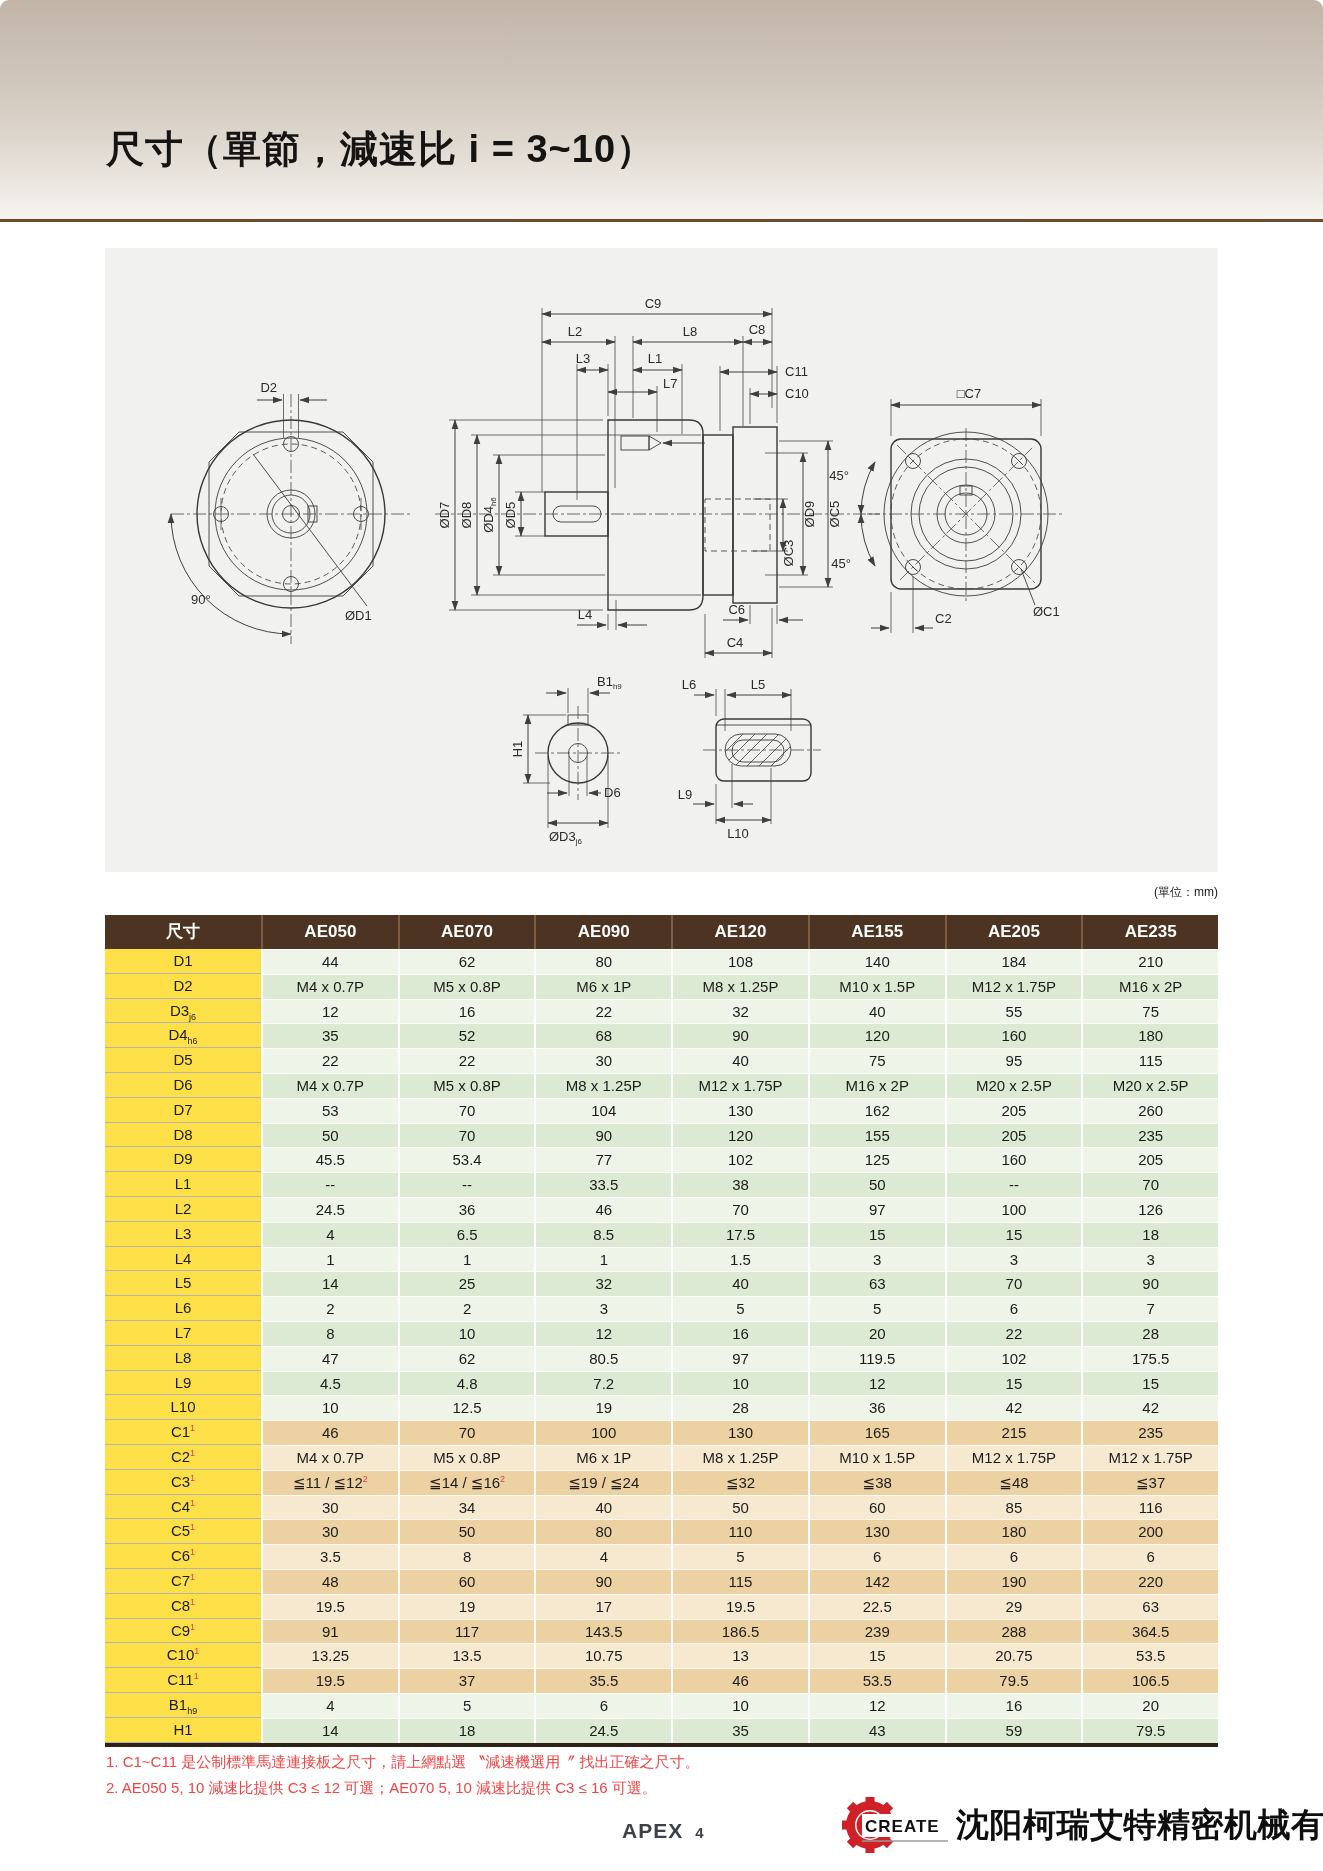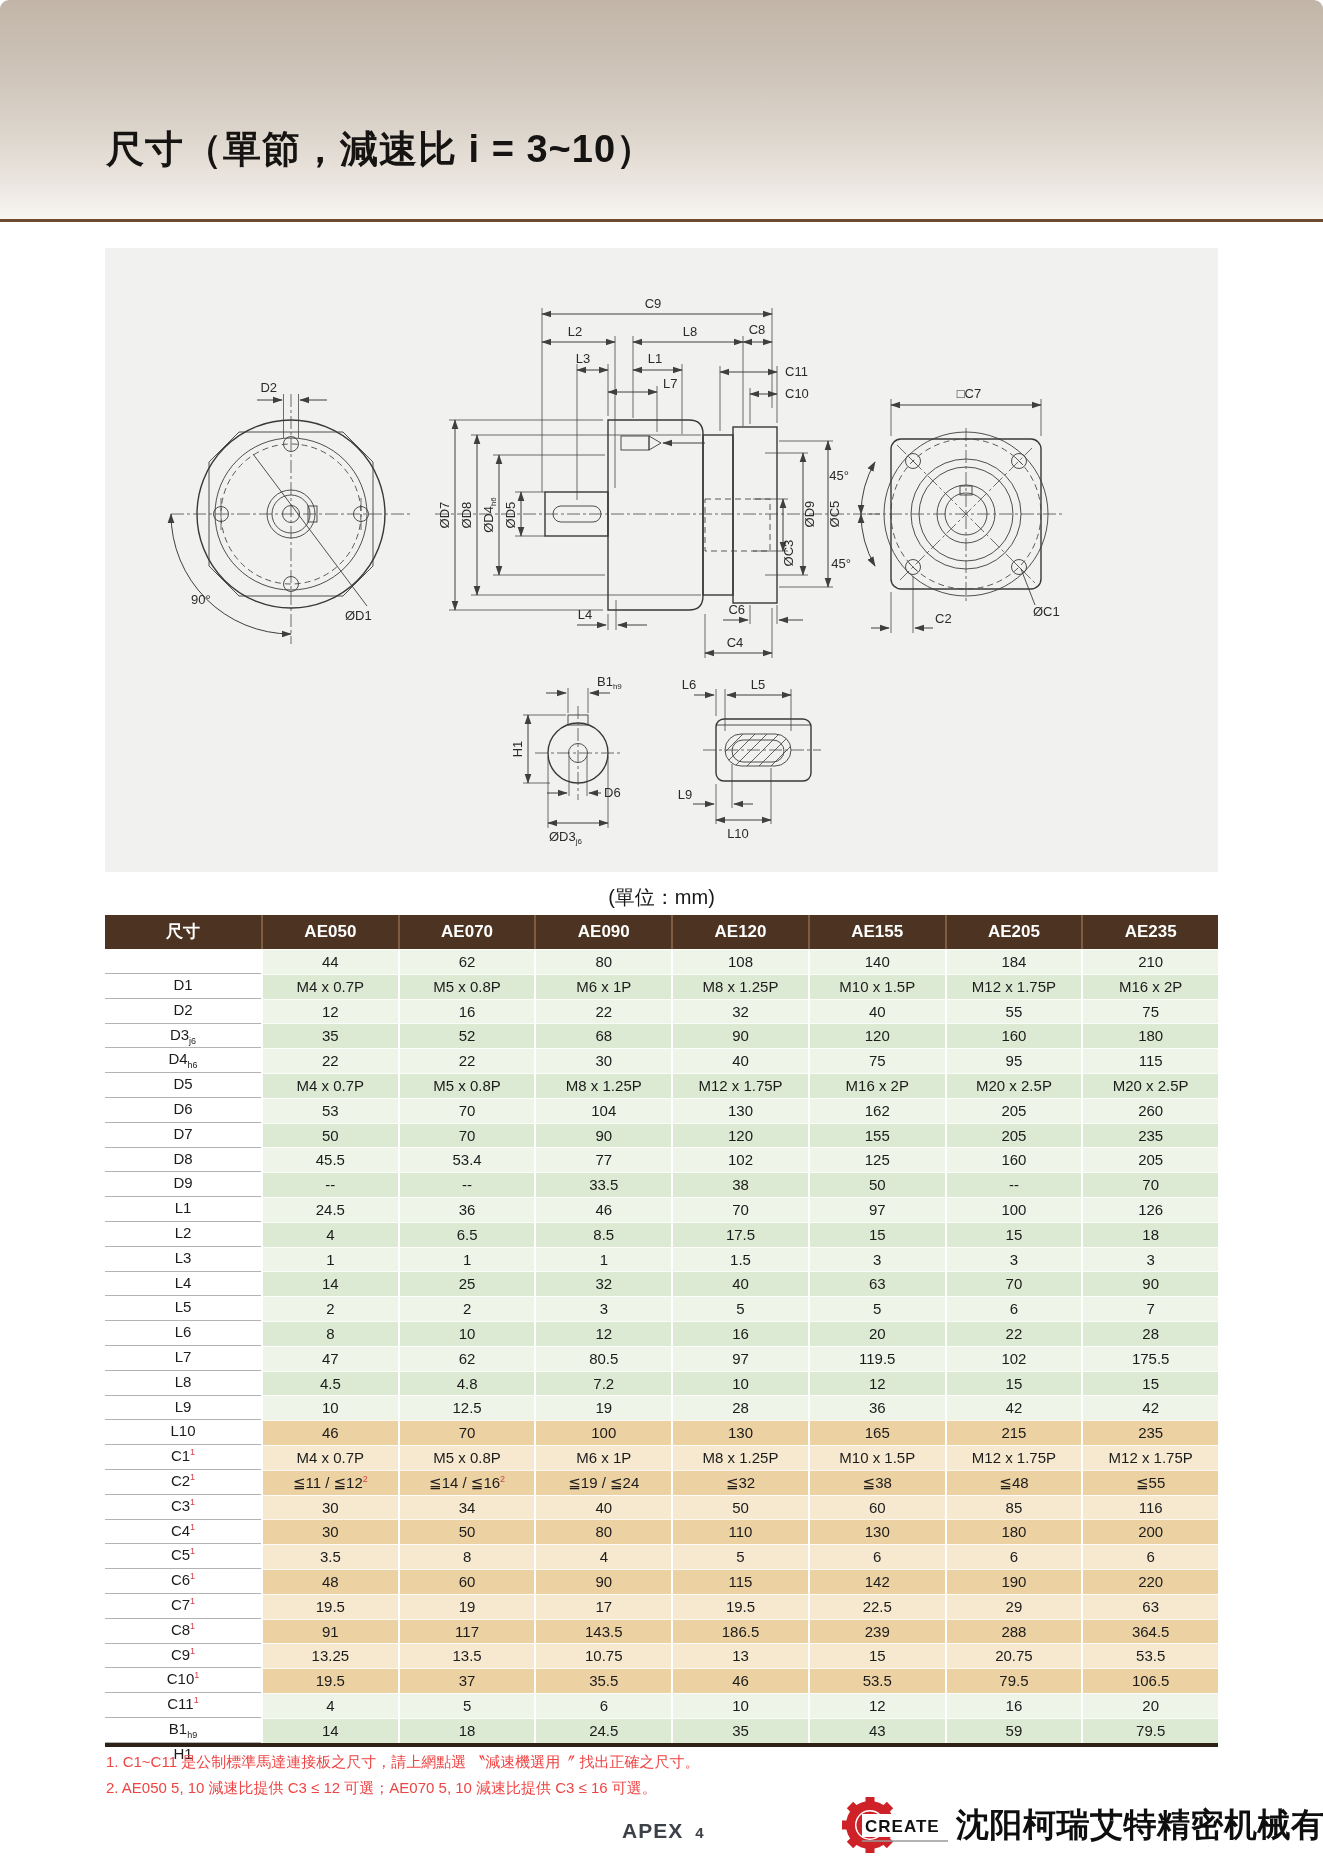--- a/index.html
+++ b/index.html
@@ -19,30 +19,30 @@
   .ext{stroke:#3f3f3f;stroke-width:0.75;fill:none;}
   .cl{stroke:#4a4a4a;stroke-width:0.8;fill:none;stroke-dasharray:13 3 3 3;}
   .hid{stroke:#4a4a4a;stroke-width:0.9;fill:none;stroke-dasharray:6 4;}
   .dim{stroke:#3f3f3f;stroke-width:1;fill:none;marker-start:url(#ar);marker-end:url(#ar);}
   .dime{stroke:#3f3f3f;stroke-width:1;fill:none;marker-end:url(#ar);}
   .dims{stroke:#3f3f3f;stroke-width:1;fill:none;marker-start:url(#ar);}
   .lbl{font-size:13px;fill:#2b2b2b;font-family:"Liberation Sans","DejaVu Sans",sans-serif;}
   .lbs{font-size:8px;fill:#2b2b2b;}
   .hatch{stroke:#3c3c3c;stroke-width:0.8;}
   
-  .units{position:absolute;left:105px;top:884px;width:1113px;text-align:center;font-size:20px;color:#181818;}
+  .units{position:absolute;left:105px;top:884px;width:1113px;text-align:right;font-size:12px;color:#181818;}
   
   .dim-table{position:absolute;left:105px;top:915px;width:1113px;border-bottom:4px solid #2e2116;}
   .thead{display:flex;height:34px;background:#4d3422;align-items:flex-end;}
   .th{flex:1;color:#ffffff;font-weight:bold;font-size:17px;text-align:center;line-height:34px;
       border-left:2px solid #7d5c41;}
   .th.label-col{flex:0 0 156px;border-left:none;}
   .tr{display:flex;height:24.8px;}
-  .td-label{flex:0 0 156px;background:#bef264;text-align:center;font-size:15px;line-height:24.8px;
-      border-bottom:1px solid #b3b3b3;color:#1c1c1c;box-sizing:border-box;margin-top:24px;}
+  .td-label{flex:0 0 156px;background:#fde047;text-align:center;font-size:15px;line-height:24.8px;
+      border-bottom:1px solid #b3b3b3;color:#1c1c1c;box-sizing:border-box;}
   .td{flex:1;text-align:center;font-size:15px;line-height:24.8px;border-left:2px solid #ffffff;
       border-top:1px solid rgba(255,255,255,.85);color:#1c1c1c;box-sizing:border-box;white-space:nowrap;}
   .g-light{background:#eef4e8;} .g-dark{background:#dcead4;}
   .t-light{background:#f6e9cf;} .t-dark{background:#ecd1a3;}
   .sup1{color:#d6404e;font-size:9px;vertical-align:super;line-height:0;}
   .sub1{font-size:9px;vertical-align:sub;line-height:0;}
   
   .footnotes{position:absolute;left:106px;top:1749px;font-size:15px;color:#ef4444;line-height:26px;}
   .page-num{position:absolute;left:622px;top:1819px;font-weight:bold;font-size:21px;color:#3c4047;
       letter-spacing:1px;}
@@ -528,21 +528,21 @@
           <div class="td t-light">M12 x 1.75P</div>
         </div>
         <div class="tr">
           <div class="td-label">C3<span class="sup1">1</span></div>
           <div class="td t-dark">≦11 / ≦12<span class="sup1">2</span></div>
           <div class="td t-dark">≦14 / ≦16<span class="sup1">2</span></div>
           <div class="td t-dark">≦19 / ≦24</div>
           <div class="td t-dark">≦32</div>
           <div class="td t-dark">≦38</div>
           <div class="td t-dark">≦48</div>
-          <div class="td t-dark">≦55</div>
+          <div class="td t-dark">≦37</div>
         </div>
         <div class="tr">
           <div class="td-label">C4<span class="sup1">1</span></div>
           <div class="td t-light">30</div>
           <div class="td t-light">34</div>
           <div class="td t-light">40</div>
           <div class="td t-light">50</div>
           <div class="td t-light">60</div>
           <div class="td t-light">85</div>
           <div class="td t-light">116</div>

